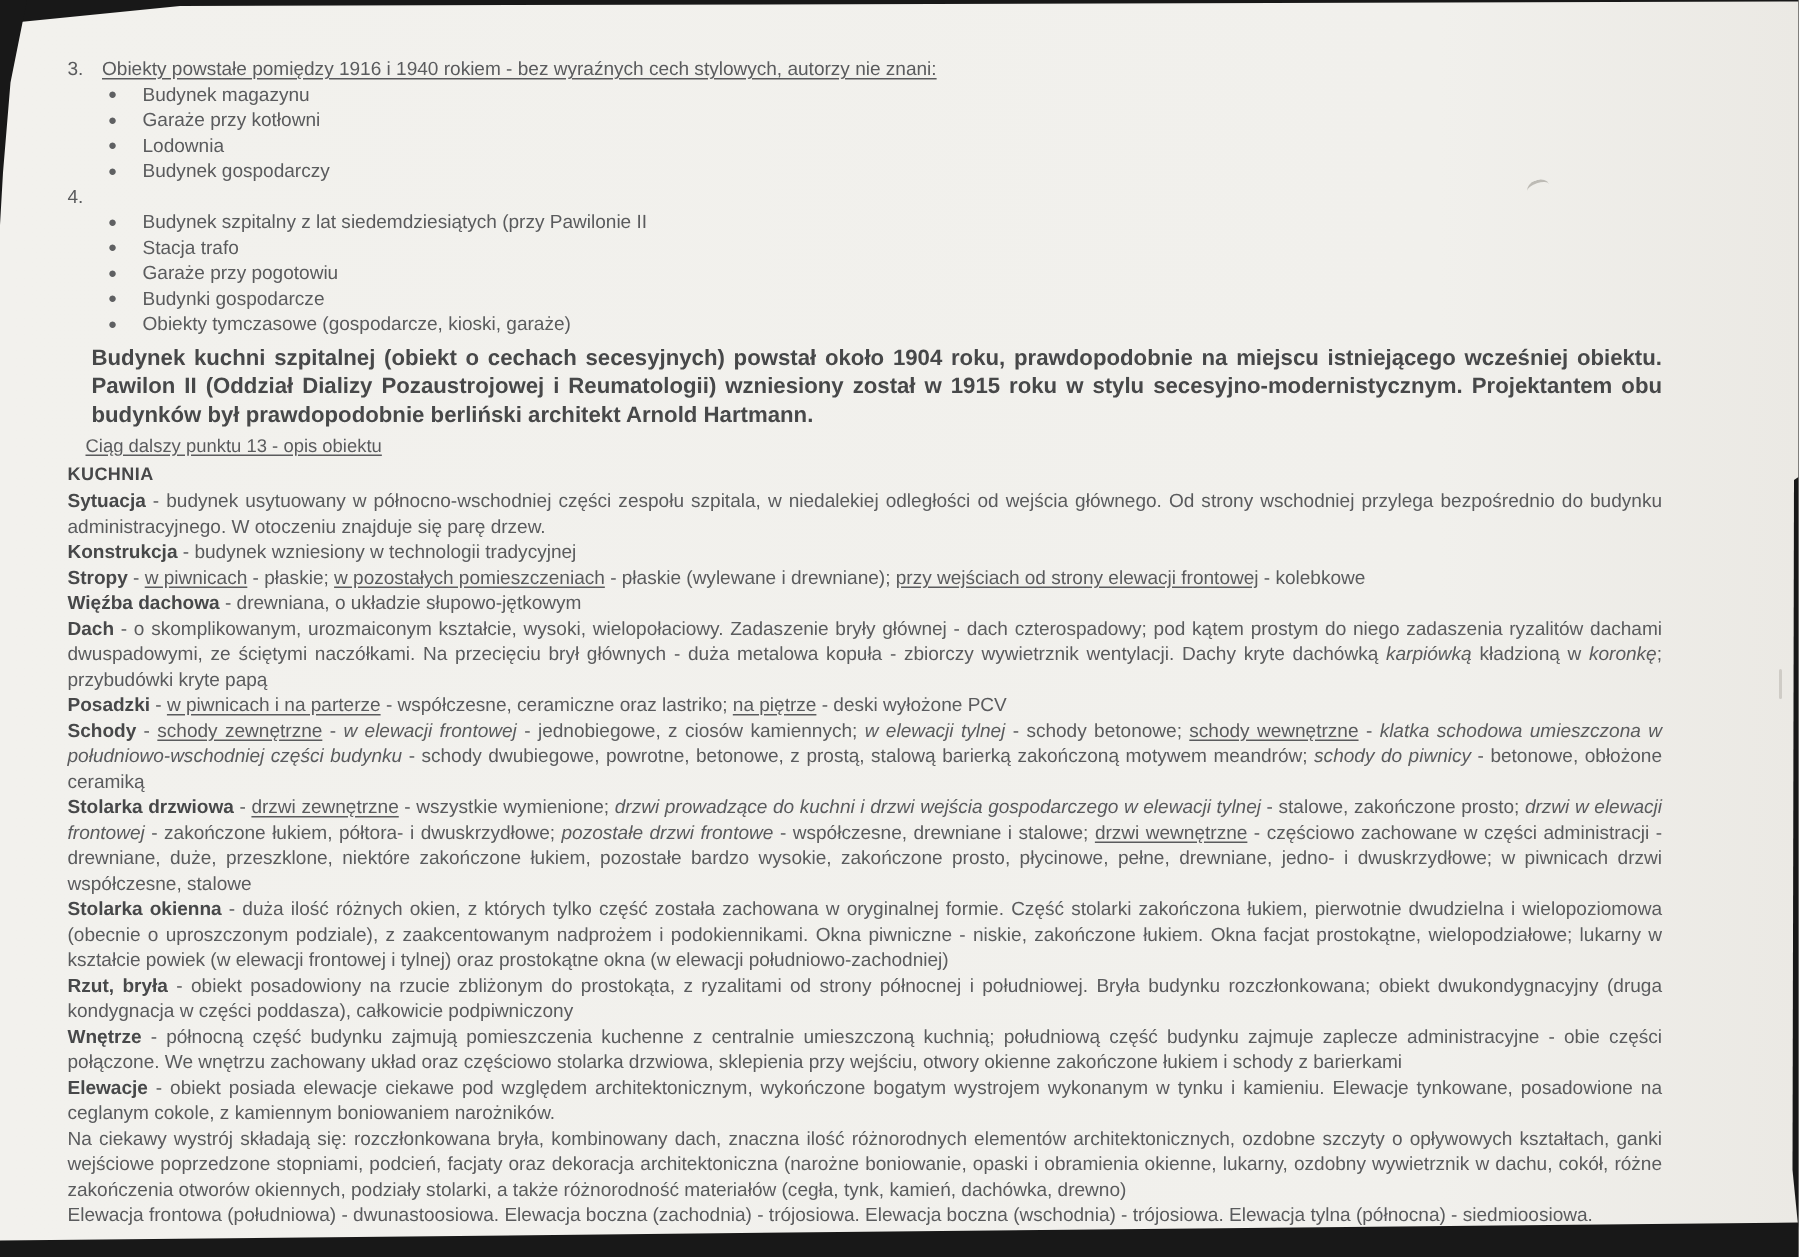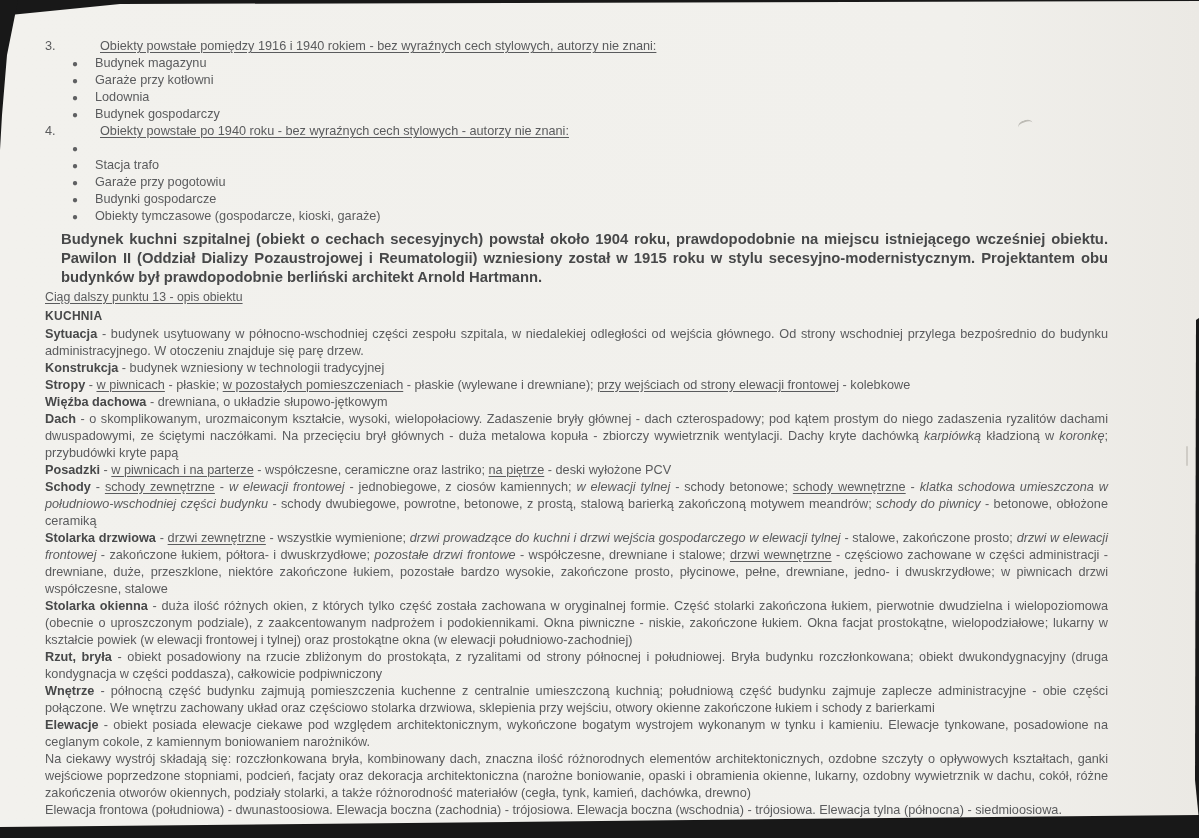--- a/index.html
+++ b/index.html
@@ -12,30 +12,30 @@
     position:absolute;inset:0;
     background:linear-gradient(90deg,#f2f1ed 0%,#f1f0ec 80%,#ebe9e4 100%);
   }
   .content{
     position:absolute;left:45px;top:38px;width:1063px;
     color:var(--ink,#5a5b5d);
     font-size:12.7px;line-height:17px;
   }
   .olrow{display:flex;}
   .num{width:23px;flex:0 0 23px;}
-  .olhead{text-decoration:underline;text-underline-offset:2px;margin-left:32px;}
+  .olhead{text-decoration:underline;text-underline-offset:2px;}
   .bullets{padding-left:27px;}
   .brow{display:flex;}
   .dot{width:23px;flex:0 0 23px;font-size:10px;color:#5f6062;}
   .intro{
     margin:5px 0 1px 16px;
     font-weight:bold;color:var(--ink_bold,#474849);
     font-size:14.8px;line-height:19.2px;text-align:justify;
   }
-  .note{font-size:12.3px;text-decoration:underline;text-underline-offset:2px;margin:1px 0 1px 0;}
+  .note{font-size:12.3px;text-decoration:underline;text-underline-offset:2px;margin:1px 0 1px 12px;}
   .sect{font-weight:bold;font-size:12px;color:var(--ink_bold,#474849);margin:2px 0 1px 0;letter-spacing:.3px;}
   p.body{margin:0;text-align:justify;}
   p.body .b{font-weight:bold;color:var(--ink_bold,#4b4c4d);}
   p.body .u{text-decoration:underline;text-underline-offset:2px;}
   p.body .i{font-style:italic;}
   .edges{position:absolute;inset:0;pointer-events:none;}
   .speck1{
     position:absolute;left:1018px;top:120px;width:15px;height:8px;
     border-top:2px solid #bdbbb5;border-radius:50%;transform:rotate(-18deg);
   }
@@ -68,25 +68,25 @@
           <span>Lodownia</span>
         </div>
       <div class="brow">
           <span class="dot">●</span>
           <span>Budynek gospodarczy</span>
         </div>
     </div>
 
     <div class="olrow">
       <span class="num">4.</span>
-      <span class="olhead">Obiekty powstałe po 1940 roku - bez wyraźnych cech stylowych - autorzy nie znani:</span>
     </div>
     <div class="bullets">
       <div class="brow">
           <span class="dot">●</span>
+          <span>Budynek szpitalny z lat siedemdziesiątych (przy Pawilonie II</span>
         </div>
       <div class="brow">
           <span class="dot">●</span>
           <span>Stacja trafo</span>
         </div>
       <div class="brow">
           <span class="dot">●</span>
           <span>Garaże przy pogotowiu</span>
         </div>
       <div class="brow">

